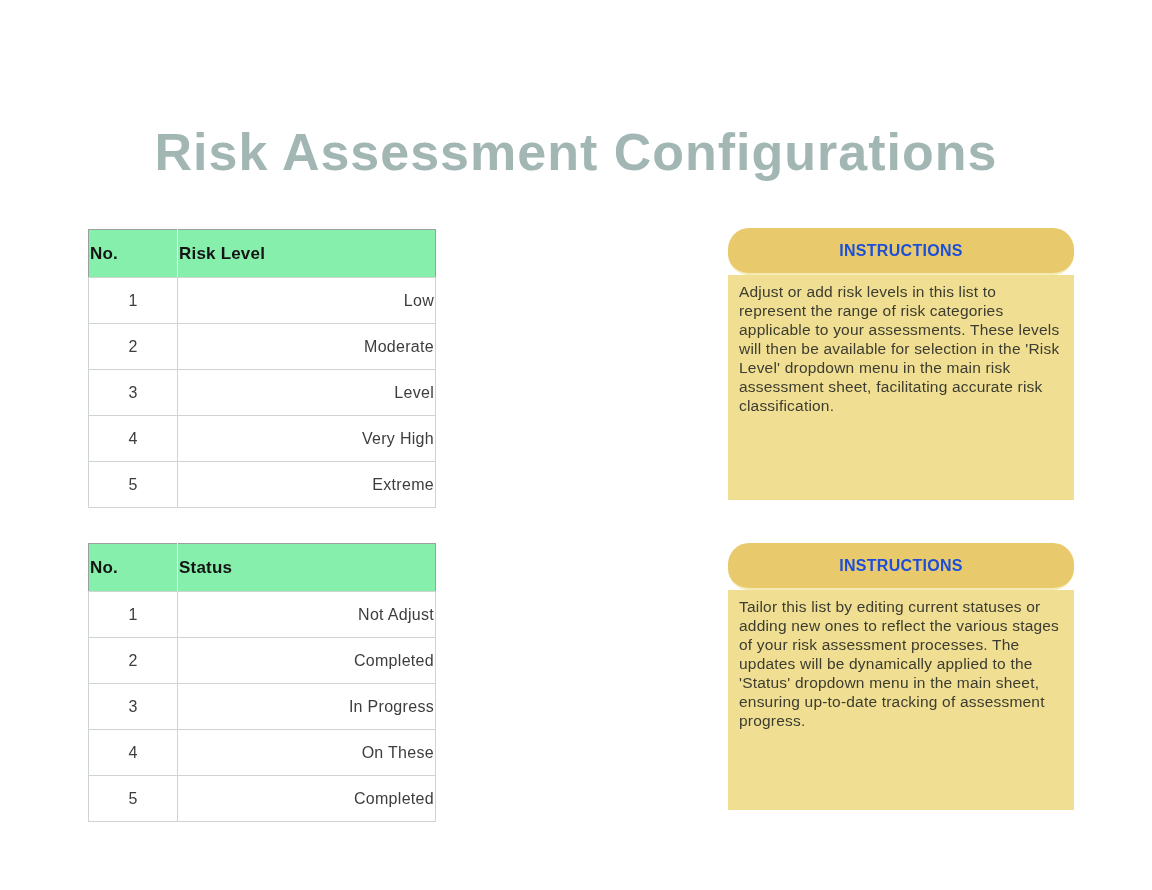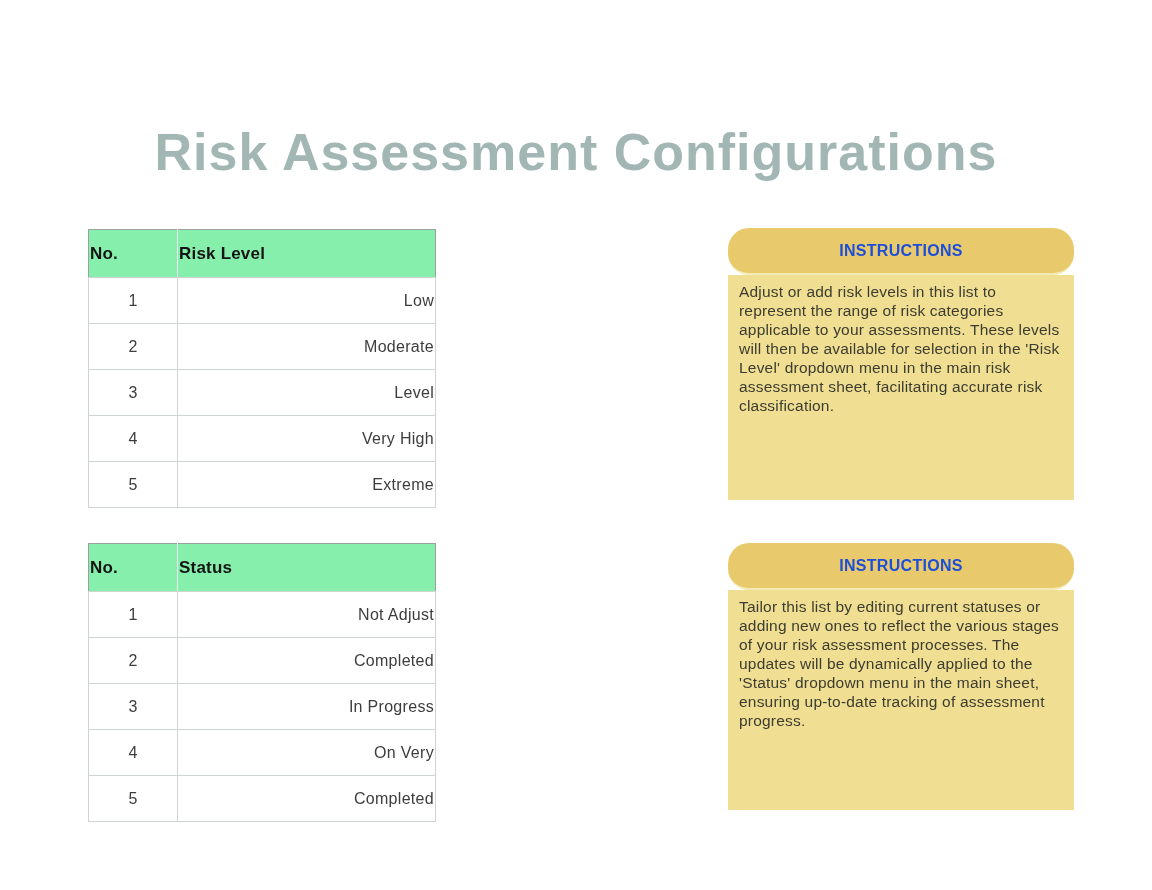--- a/index.html
+++ b/index.html
@@ -158,21 +158,21 @@
       <tr>
         <td class="no-cell">2</td>
         <td class="value-cell">Completed</td>
       </tr>
       <tr>
         <td class="no-cell">3</td>
         <td class="value-cell">In Progress</td>
       </tr>
       <tr>
         <td class="no-cell">4</td>
-        <td class="value-cell">On Very</td>
+        <td class="value-cell">On These</td>
       </tr>
       <tr>
         <td class="no-cell">5</td>
         <td class="value-cell">Completed</td>
       </tr>
     </tbody>
   </table>
 
   <div class="instructions-card c1">
     <div class="instructions-header">INSTRUCTIONS</div>

